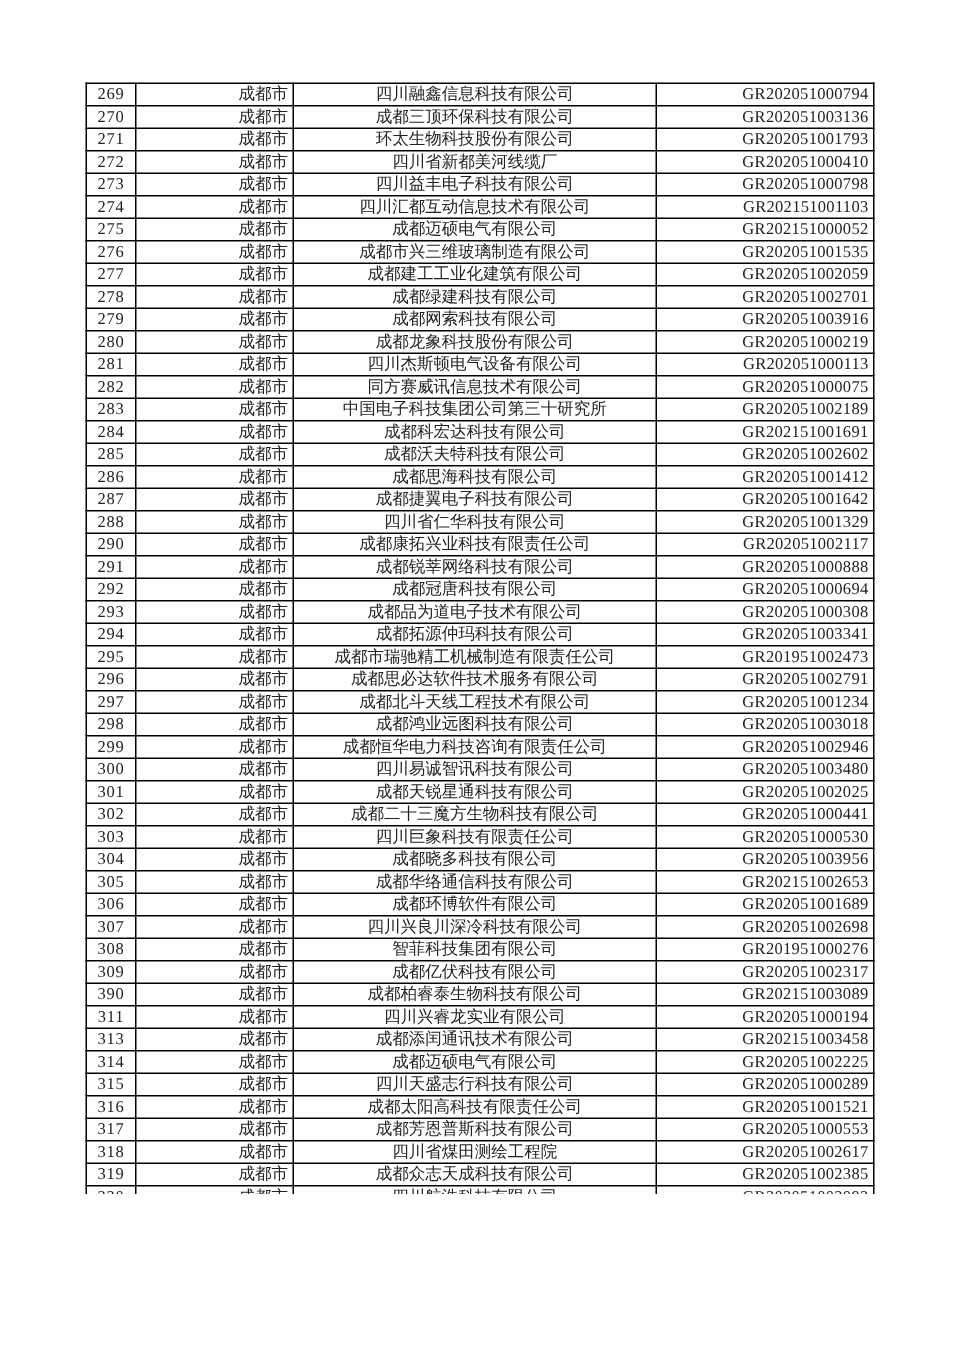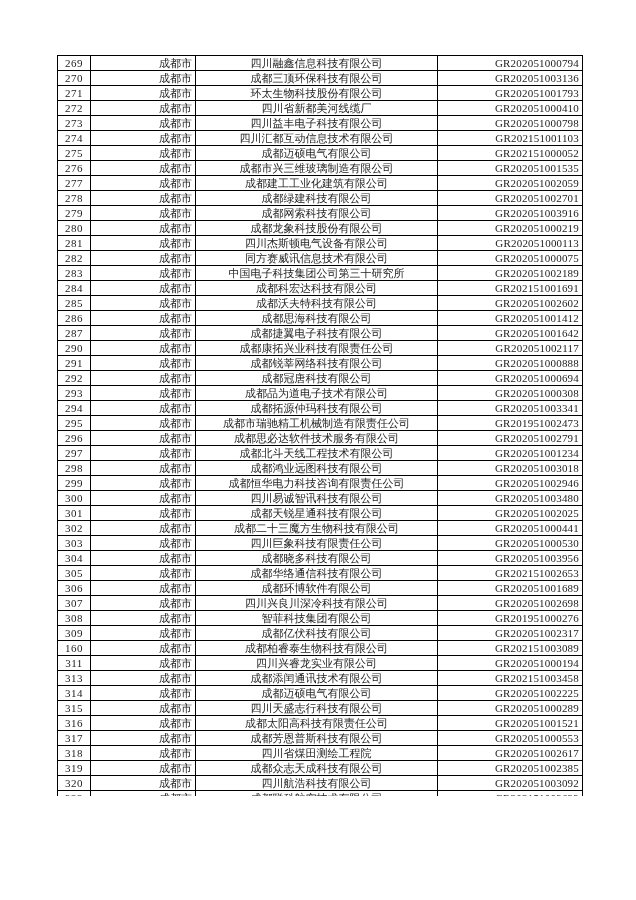--- a/index.html
+++ b/index.html
@@ -166,20 +166,26 @@
           <td class="col-company">成都思海科技有限公司</td>
           <td class="col-code">GR202051001412</td>
         </tr>
         <tr>
           <td class="col-no">287</td>
           <td class="col-city">成都市</td>
           <td class="col-company">成都捷翼电子科技有限公司</td>
           <td class="col-code">GR202051001642</td>
         </tr>
         <tr>
+          <td class="col-no">288</td>
+          <td class="col-city">成都市</td>
+          <td class="col-company">四川省仁华科技有限公司</td>
+          <td class="col-code">GR202051001329</td>
+        </tr>
+        <tr>
           <td class="col-no">290</td>
           <td class="col-city">成都市</td>
           <td class="col-company">成都康拓兴业科技有限责任公司</td>
           <td class="col-code">GR202051002117</td>
         </tr>
         <tr>
           <td class="col-no">291</td>
           <td class="col-city">成都市</td>
           <td class="col-company">成都锐莘网络科技有限公司</td>
           <td class="col-code">GR202051000888</td>
@@ -286,21 +292,21 @@
           <td class="col-company">智菲科技集团有限公司</td>
           <td class="col-code">GR201951000276</td>
         </tr>
         <tr>
           <td class="col-no">309</td>
           <td class="col-city">成都市</td>
           <td class="col-company">成都亿伏科技有限公司</td>
           <td class="col-code">GR202051002317</td>
         </tr>
         <tr>
-          <td class="col-no">160</td>
+          <td class="col-no">390</td>
           <td class="col-city">成都市</td>
           <td class="col-company">成都柏睿泰生物科技有限公司</td>
           <td class="col-code">GR202151003089</td>
         </tr>
         <tr>
           <td class="col-no">311</td>
           <td class="col-city">成都市</td>
           <td class="col-company">四川兴睿龙实业有限公司</td>
           <td class="col-code">GR202051000194</td>
         </tr>

